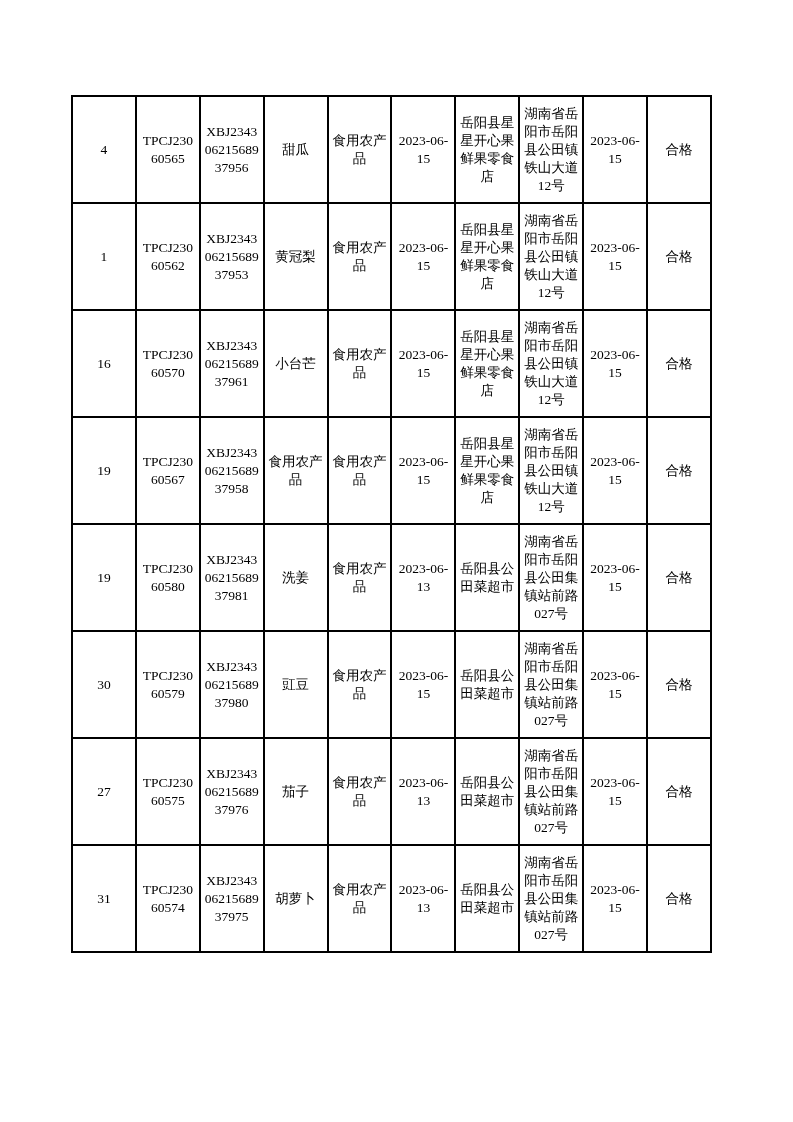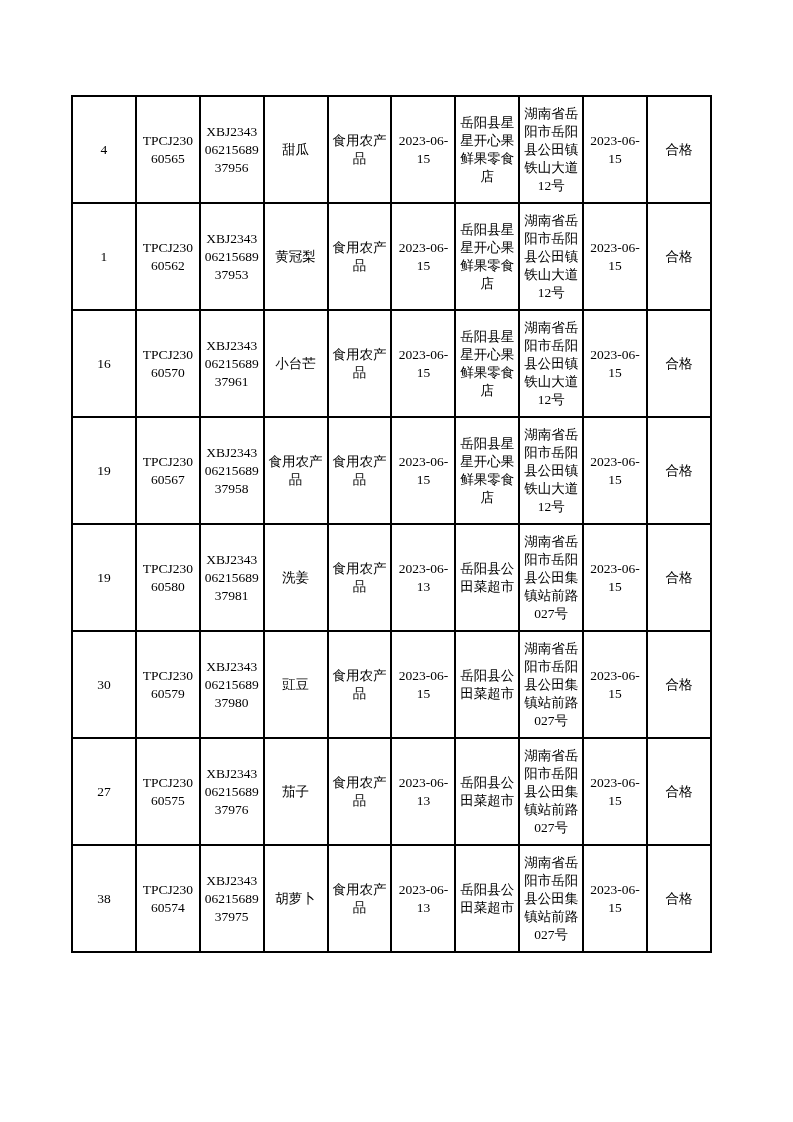--- a/index.html
+++ b/index.html
@@ -124,21 +124,21 @@
           <td>XBJ23430621568937976</td>
           <td>茄子</td>
           <td>食用农产品</td>
           <td>2023-06-13</td>
           <td>岳阳县公田菜超市</td>
           <td>湖南省岳阳市岳阳县公田集镇站前路027号</td>
           <td>2023-06-15</td>
           <td>合格</td>
         </tr>
         <tr>
-          <td>38</td>
+          <td>31</td>
           <td>TPCJ23060574</td>
           <td>XBJ23430621568937975</td>
           <td>胡萝卜</td>
           <td>食用农产品</td>
           <td>2023-06-13</td>
           <td>岳阳县公田菜超市</td>
           <td>湖南省岳阳市岳阳县公田集镇站前路027号</td>
           <td>2023-06-15</td>
           <td>合格</td>
         </tr>

